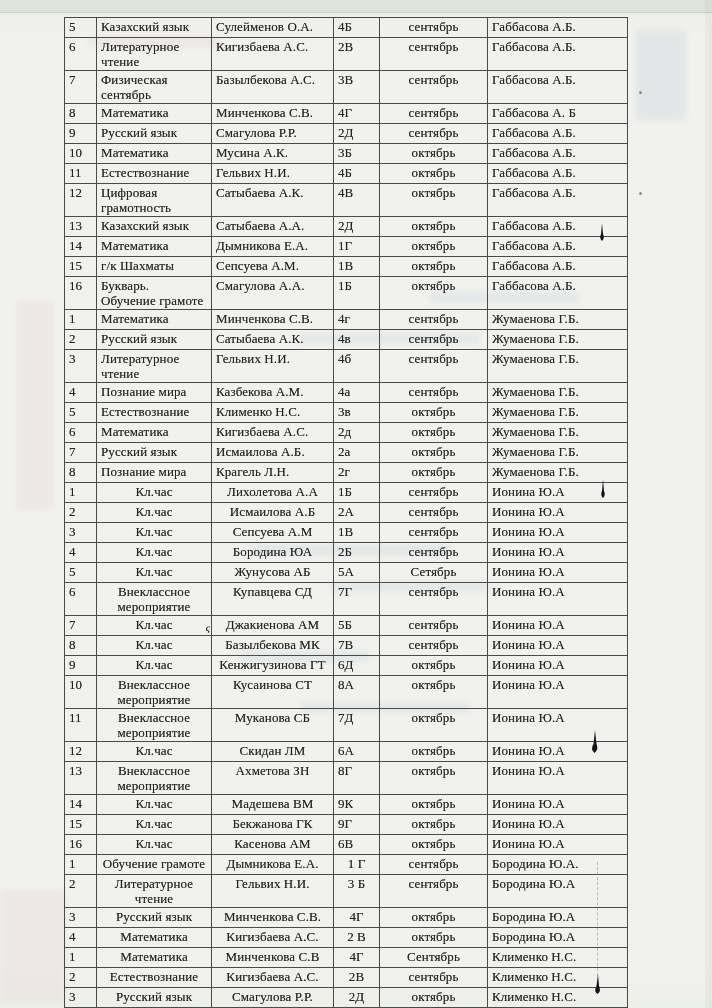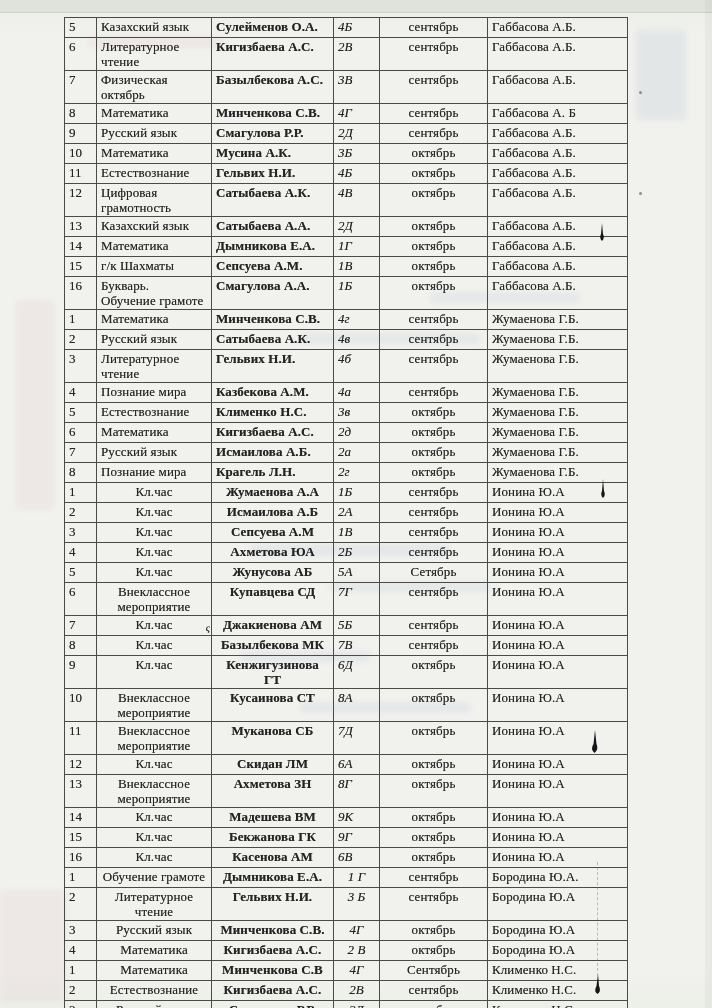--- a/index.html
+++ b/index.html
@@ -40,22 +40,22 @@
     vertical-align: top;
     font-size: 13px;
     line-height: 15px;
     color: #242424;
     letter-spacing: 0.1px;
     text-shadow: 0 0 0.5px rgba(40,40,40,0.55);
     overflow: hidden;
   }
   .col-num      { width: 32px;  padding-left: 6px; }
   .col-subject  { width: 115px; white-space: pre-line; }
-  .col-teacher  { width: 122px; font-weight: bold; }
-  .col-class    { width: 46px;  padding-left: 7px; font-style: italic; }
+  .col-teacher  { width: 122px; }
+  .col-class    { width: 46px;  padding-left: 7px; }
   .col-month    { width: 108px; margin-top: 35px; }
   .col-observer { width: 140px; padding-left: 7px; margin-left: 23px; }
   .align-left   { text-align: left; }
   .align-center { text-align: center; }
   
   .smudge {
     position: absolute;
     filter: blur(3px);
     border-radius: 4px;
     pointer-events: none;
@@ -124,21 +124,21 @@
           <td class="col-subject align-left">Литературное
 чтение</td>
           <td class="col-teacher align-left">Кигизбаева А.С.</td>
           <td class="col-class align-left">2В</td>
           <td class="col-month align-center">сентябрь</td>
           <td class="col-observer align-left">Габбасова А.Б.</td>
         </tr>
         <tr>
           <td class="col-num align-left">7</td>
           <td class="col-subject align-left">Физическая
-октябрь</td>
+сентябрь</td>
           <td class="col-teacher align-left">Базылбекова А.С.</td>
           <td class="col-class align-left">3В</td>
           <td class="col-month align-center">сентябрь</td>
           <td class="col-observer align-left">Габбасова А.Б.</td>
         </tr>
         <tr>
           <td class="col-num align-left">8</td>
           <td class="col-subject align-left">Математика</td>
           <td class="col-teacher align-left">Минченкова С.В.</td>
           <td class="col-class align-left">4Г</td>
@@ -272,21 +272,21 @@
           <td class="col-num align-left">8</td>
           <td class="col-subject align-left">Познание мира</td>
           <td class="col-teacher align-left">Крагель Л.Н.</td>
           <td class="col-class align-left">2г</td>
           <td class="col-month align-center">октябрь</td>
           <td class="col-observer align-left">Жумаенова Г.Б.</td>
         </tr>
         <tr>
           <td class="col-num align-left">1</td>
           <td class="col-subject align-center">Кл.час</td>
-          <td class="col-teacher align-center">Жумаенова А.А</td>
+          <td class="col-teacher align-center">Лихолетова А.А</td>
           <td class="col-class align-left">1Б</td>
           <td class="col-month align-center">сентябрь</td>
           <td class="col-observer align-left">Ионина Ю.А</td>
         </tr>
         <tr>
           <td class="col-num align-left">2</td>
           <td class="col-subject align-center">Кл.час</td>
           <td class="col-teacher align-center">Исмаилова А.Б</td>
           <td class="col-class align-left">2А</td>
           <td class="col-month align-center">сентябрь</td>
@@ -296,21 +296,21 @@
           <td class="col-num align-left">3</td>
           <td class="col-subject align-center">Кл.час</td>
           <td class="col-teacher align-center">Сепсуева А.М</td>
           <td class="col-class align-left">1В</td>
           <td class="col-month align-center">сентябрь</td>
           <td class="col-observer align-left">Ионина Ю.А</td>
         </tr>
         <tr>
           <td class="col-num align-left">4</td>
           <td class="col-subject align-center">Кл.час</td>
-          <td class="col-teacher align-center">Ахметова ЮА</td>
+          <td class="col-teacher align-center">Бородина ЮА</td>
           <td class="col-class align-left">2Б</td>
           <td class="col-month align-center">сентябрь</td>
           <td class="col-observer align-left">Ионина Ю.А</td>
         </tr>
         <tr>
           <td class="col-num align-left">5</td>
           <td class="col-subject align-center">Кл.час</td>
           <td class="col-teacher align-center">Жунусова АБ</td>
           <td class="col-class align-left">5А</td>
           <td class="col-month align-center">Сетябрь</td>

